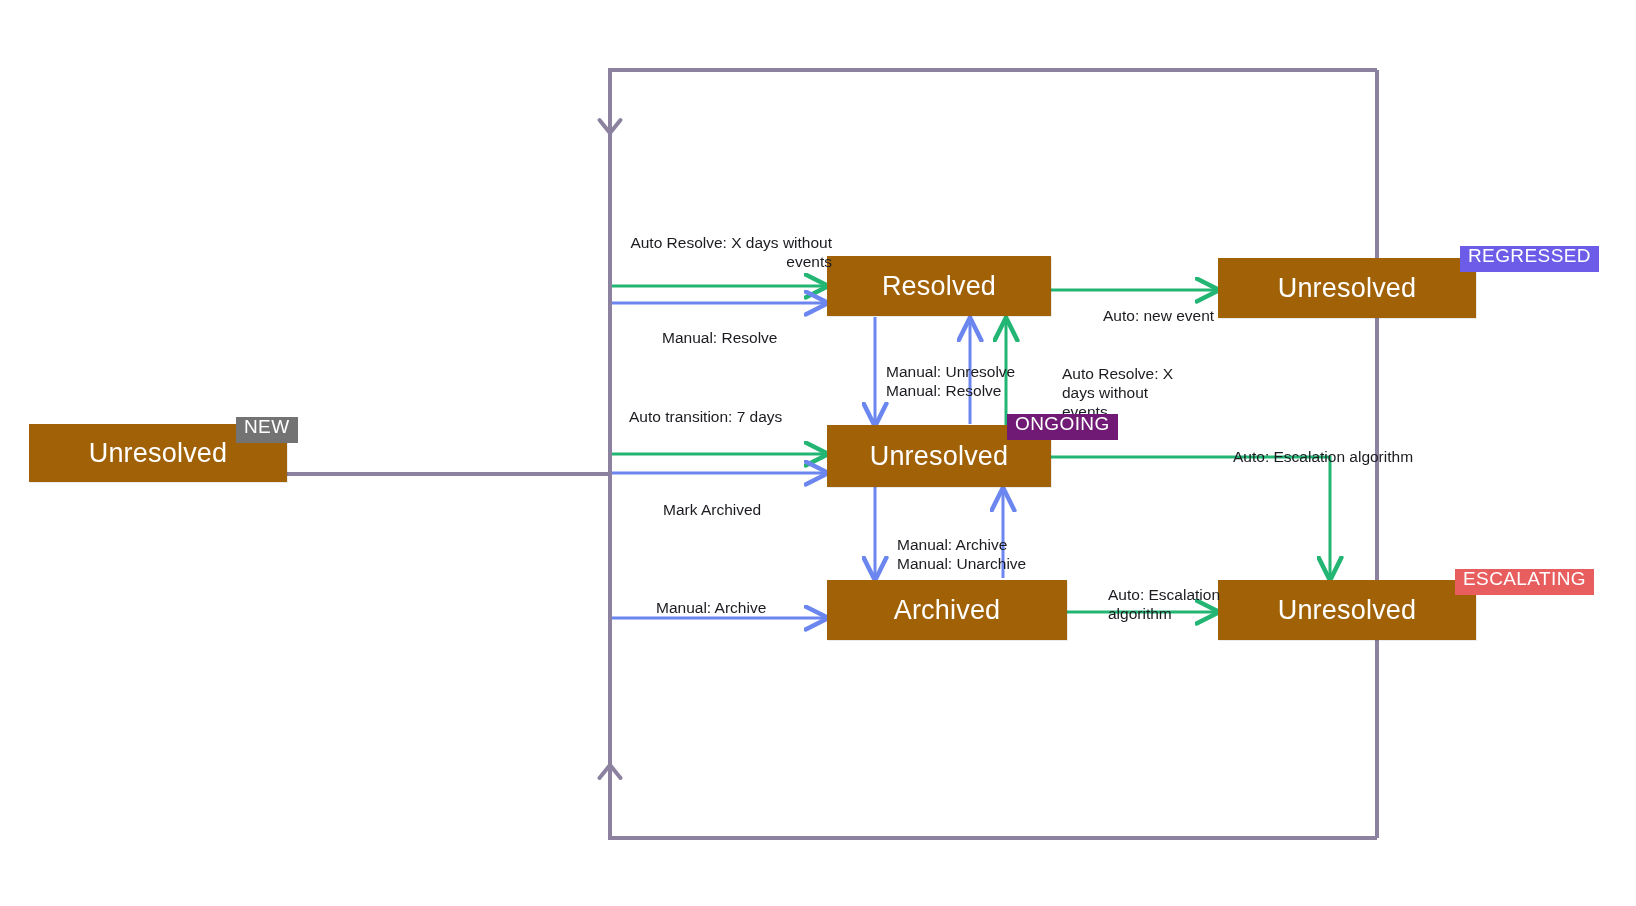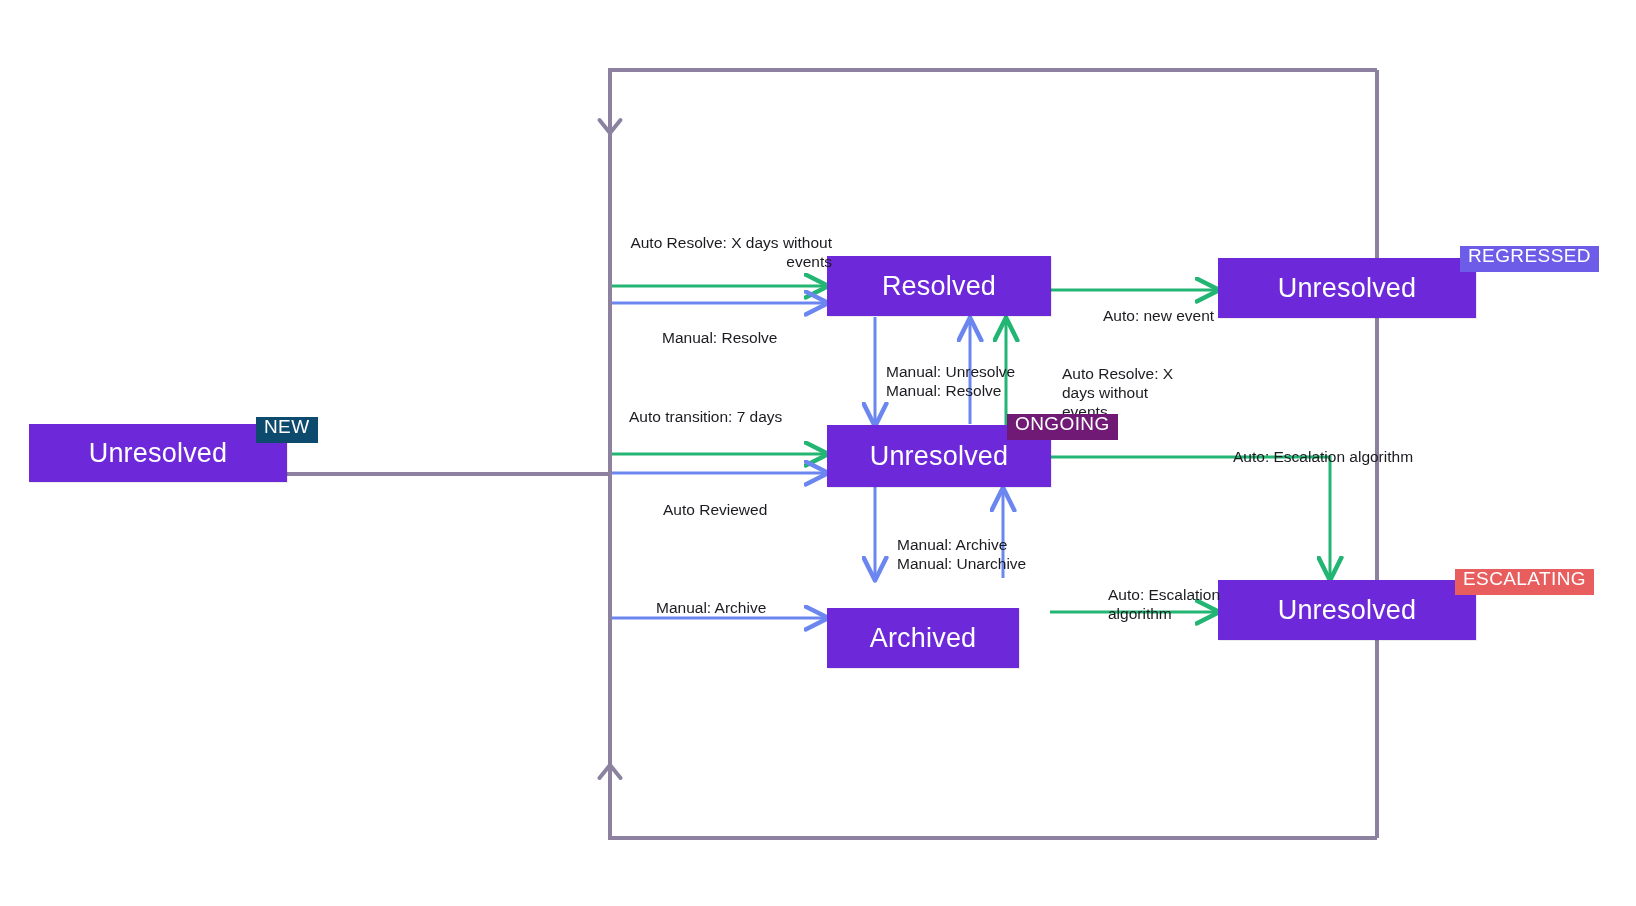--- a/index.html
+++ b/index.html
@@ -5,21 +5,21 @@
   html,body{margin:0;padding:0;background:#ffffff;}
   body{
     font-family:"Liberation Sans","DejaVu Sans",sans-serif;
     width:1636px;height:906px;overflow:hidden;
   }
   #stage{position:relative;width:1636px;height:906px;background:#fff;}
   #wires{position:absolute;left:0;top:0;width:1636px;height:906px;}
 
   .state-box{
     position:absolute;
-    background:#6d28d9;
+    background:#a16207;
     color:#ffffff;
     display:flex;align-items:center;justify-content:center;
     font-size:27px;
     letter-spacing:.2px;
     box-shadow:1px 1px 0 rgba(0,0,0,.08);
     z-index:5;
   }
   .badge{
     position:absolute;
     color:#ffffff;
@@ -93,53 +93,53 @@
     <path d="M970,424 L970,320" stroke="#6c86f0" stroke-width="3" fill="none" marker-end="url(#ah-blue)"></path>
 
     <path d="M875,487 L875,578" stroke="#6c86f0" stroke-width="3" fill="none" marker-end="url(#ah-blue)"></path>
 
     <path d="M1003,578 L1003,490" stroke="#6c86f0" stroke-width="3" fill="none" marker-end="url(#ah-blue)"></path>
   </svg>
 
   <div class="state-box" style="left:29px;top:424px;width:258px;height:58px;">
     <span>Unresolved</span>
   </div>
-  <div class="badge" style="left:256px;top:417px;background:#0c4a6e;">NEW</div>
+  <div class="badge" style="left:236px;top:417px;background:#737373;">NEW</div>
 
   <div class="state-box" style="left:827px;top:256px;width:224px;height:60px;">
     <span>Resolved</span>
   </div>
 
   <div class="state-box" style="left:827px;top:425px;width:224px;height:62px;">
     <span>Unresolved</span>
   </div>
   <div class="badge" style="left:1007px;top:414px;background:#701a75;">ONGOING</div>
 
-  <div class="state-box" style="left:827px;top:580px;width:192px;height:60px;margin-top:28px;">
+  <div class="state-box" style="left:827px;top:580px;width:240px;height:60px;">
     <span>Archived</span>
   </div>
 
   <div class="state-box" style="left:1218px;top:258px;width:258px;height:60px;">
     <span>Unresolved</span>
   </div>
   <div class="badge" style="left:1460px;top:246px;background:#6c5ce7;">REGRESSED</div>
 
   <div class="state-box" style="left:1218px;top:580px;width:258px;height:60px;">
     <span>Unresolved</span>
   </div>
   <div class="badge" style="left:1455px;top:569px;background:#e85d5d;">ESCALATING</div>
 
   <div class="edge-label" style="left:622px;top:233px;width:210px;text-align:right;">Auto Resolve: X days without
 events</div>
 
   <div class="edge-label" style="left:662px;top:328px;">Manual: Resolve</div>
 
   <div class="edge-label" style="left:629px;top:407px;">Auto transition: 7 days</div>
 
-  <div class="edge-label" style="left:663px;top:500px;">Auto Reviewed</div>
+  <div class="edge-label" style="left:663px;top:500px;">Mark Archived</div>
 
   <div class="edge-label" style="left:656px;top:598px;">Manual: Archive</div>
 
   <div class="edge-label" style="left:862px;top:362px;margin-left:24px;">Manual: Unresolve
 Manual: Resolve</div>
 
   <div class="edge-label" style="left:1062px;top:364px;width:120px;">Auto Resolve: X
 days without
 events</div>
 

